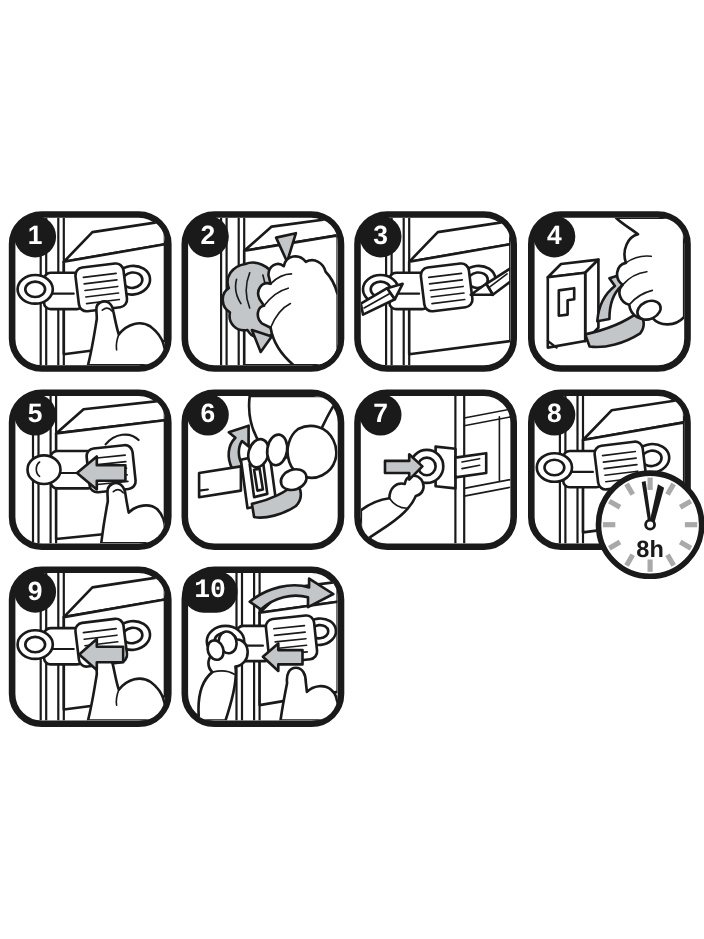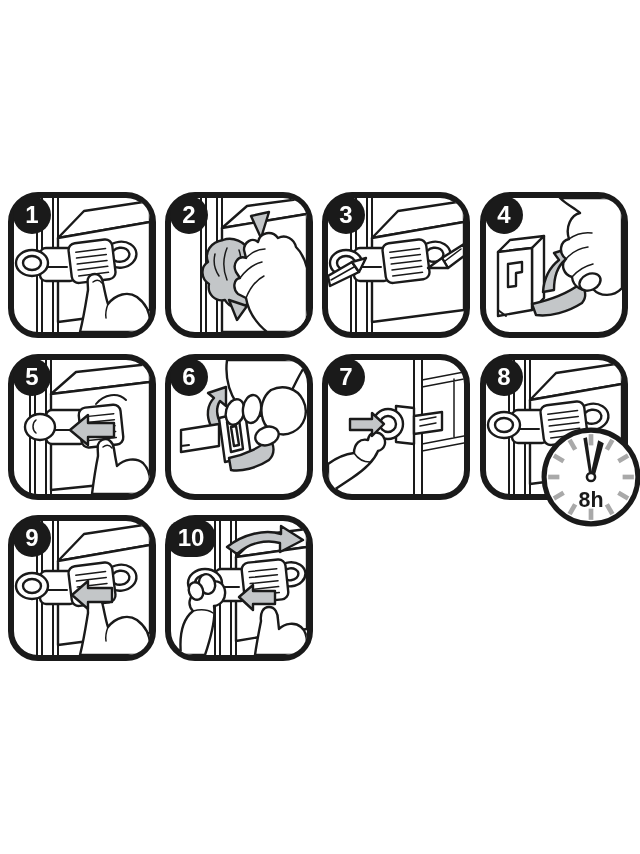--- a/index.html
+++ b/index.html
@@ -5,21 +5,21 @@
   html,body{margin:0;padding:0;background:#fff;}
   .page{position:relative;width:640px;height:854px;background:#ffffff;overflow:hidden;
         font-family:"Liberation Sans",sans-serif;}
   .panel{position:absolute;width:148px;height:146px;box-sizing:border-box;
          border:6px solid #1a1a1a;border-radius:30px;background:#fff;}
   .art-wrap{position:absolute;inset:0;border-radius:22px;overflow:hidden;}
   svg.art{width:100%;height:100%;display:block;}
   .badge{position:absolute;top:-2px;left:-1px;width:38px;height:38px;background:#1a1a1a;
          border-radius:50%;color:#fff;font-weight:bold;font-size:24px;line-height:1;
          display:flex;align-items:center;justify-content:center;z-index:2;}
-  .badge.wide{width:50px;left:-5px;border-radius:19px;}
+  .badge.wide{width:50px;left:-5px;border-radius:19px;font-family:Liberation Mono, monospace;}
   .clock{position:absolute;left:540px;top:426px;width:102px;height:102px;z-index:3;}
   .clock svg{width:100%;height:100%;display:block;}
   
   .o{fill:#ffffff;stroke:#1a1a1a;stroke-width:2.4;stroke-linejoin:round;stroke-linecap:round;}
   .gy{fill:#c3c6c8;stroke:#1a1a1a;stroke-width:2.4;stroke-linejoin:round;}
   .ln{fill:none;stroke:#1a1a1a;stroke-width:2;stroke-linecap:round;stroke-linejoin:round;}
   .thin{stroke-width:1.5;}
 </style>
 </head>
 <body>

